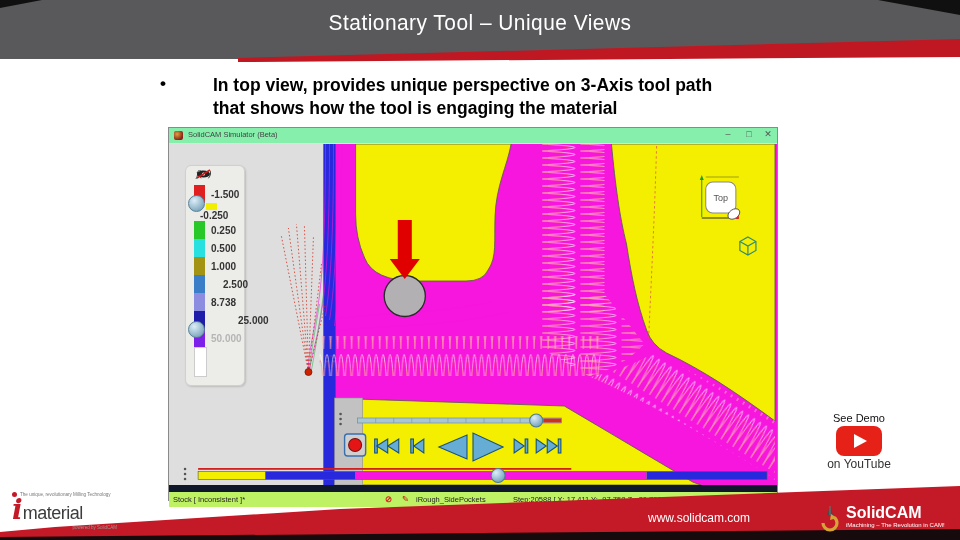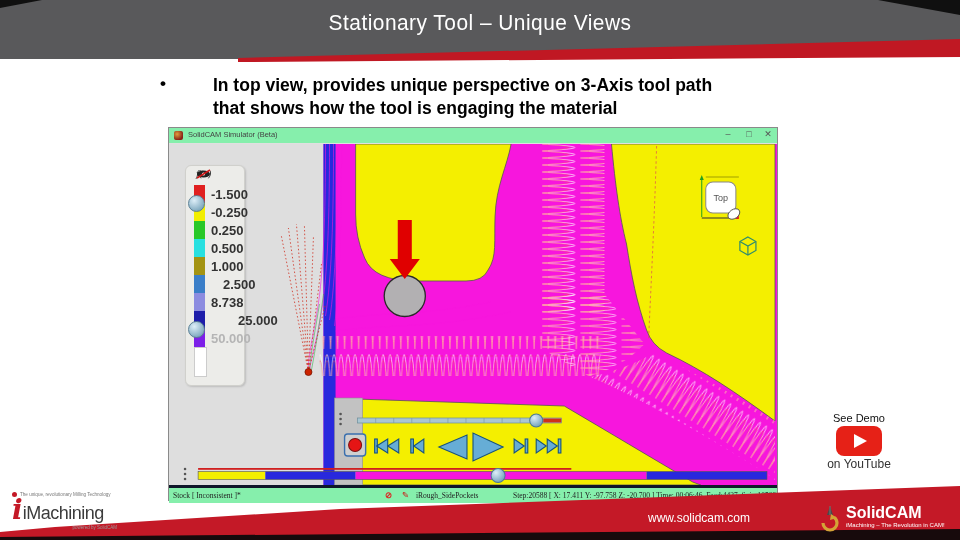--- a/index.html
+++ b/index.html
@@ -30,28 +30,28 @@
   .wbtn{position:absolute;top:1px;font-size:9px;color:#555;width:14px;text-align:center;cursor:default;}
   .canvas{position:relative;width:608px;height:341px;overflow:hidden;}
   .canvas svg{position:absolute;left:0;top:0;}
   
   .legend{left:16px;top:21px;width:58px;height:219px;background:#ecece9;border:1px solid #d0d0cc;
        border-radius:6px;box-shadow:1px 1px 2px rgba(0,0,0,.15);}
   .fxrow{position:absolute;left:10px;top:3px;display:flex;align-items:center;gap:5px;}
   .fx{font-family:"DejaVu Serif",serif;font-style:italic;font-size:9px;color:#222;}
   .lrow{position:absolute;left:8px;height:18px;display:flex;align-items:center;}
   .sw{width:11px;height:18px;}
-  .lv{font-size:13px;font-weight:bold;color:#333;margin-left:6px;}
+  .lv{font-size:10px;font-weight:bold;color:#333;margin-left:6px;}
   .lv.dim{color:#b5b5b5;}
   .whitecap{position:absolute;left:8px;width:11px;height:28px;background:#fff;border:1px solid #ccc;}
   .lball{position:absolute;left:2px;width:15px;height:15px;border-radius:50%;
        background:radial-gradient(circle at 35% 30%,#ddeef8,#7fa9bf 75%);border:1px solid #5a7f95;}
   
-  .statusbar{position:relative;height:15px;background:#86efac;border-top:3px solid #0f172a;
-       font-size:7.5px;color:#222;font-family:Liberation Serif, serif;}
+  .statusbar{position:relative;height:15px;background:#bef264;border-top:7px solid #0f172a;
+       font-size:7.5px;color:#222;}
   .statusbar span{position:absolute;top:2.5px;white-space:nowrap;}
   .noentry{color:#d22;font-weight:bold;font-size:8.5px;}
   .pen{color:#c11;font-size:8.5px;}
   
   .yt-wrap{left:813px;top:412px;width:92px;text-align:center;}
   .yt-line1{font-size:11px;color:#111;}
   .yt-btn{width:46px;height:30px;border-radius:8px;margin:2px auto 1px;position:relative;}
   .yt-tri{position:absolute;left:18px;top:8px;width:0;height:0;border-left:13px solid #fff;
        border-top:7px solid transparent;border-bottom:7px solid transparent;}
   .yt-line2{font-size:12px;color:#333;}
@@ -242,21 +242,21 @@
           <svg width="15" height="10">
             <ellipse cx="7.5" cy="5" rx="6.5" ry="3.6" fill="#222"></ellipse>
             <circle cx="7.5" cy="5" r="1.6" fill="#fff"></circle>
             <line x1="1" y1="9" x2="14" y2="1" stroke="#d01818" stroke-width="1.6"></line>
           </svg>
         </div>
         <div class="lrow" style="top:19px;">
             <span class="sw" style="background: rgb(224, 32, 32);"></span>
             <span class="lv">-1.500</span>
           </div>
-        <div class="lrow" style="top:37px;">
+        <div class="lrow" style="top:37px;flex-direction:column;">
             <span class="sw" style="background: rgb(242, 238, 0);"></span>
             <span class="lv">-0.250</span>
           </div>
         <div class="lrow" style="top:55px;">
             <span class="sw" style="background: rgb(40, 200, 40);"></span>
             <span class="lv">0.250</span>
           </div>
         <div class="lrow" style="top:73px;">
             <span class="sw" style="background: rgb(40, 224, 224);"></span>
             <span class="lv">0.500</span>
@@ -320,18 +320,18 @@
       <div class="sc-tag">iMachining – The Revolution in CAM!</div>
     </div>
   </div>
 
   <div class="abs im-logo">
     <div class="im-tagrow">
       <span class="im-reddot"></span>
       <span class="im-tag">The unique, revolutionary Milling Technology</span>
     </div>
     <div class="im-name">
-      <span class="im-i">i</span><span class="im-rest">iMachining</span>
+      <span class="im-i">i</span><span class="im-rest">material</span>
     </div>
     <div class="im-pow">powered by SolidCAM</div>
   </div>
 
 </div>
 
 </body></html>

